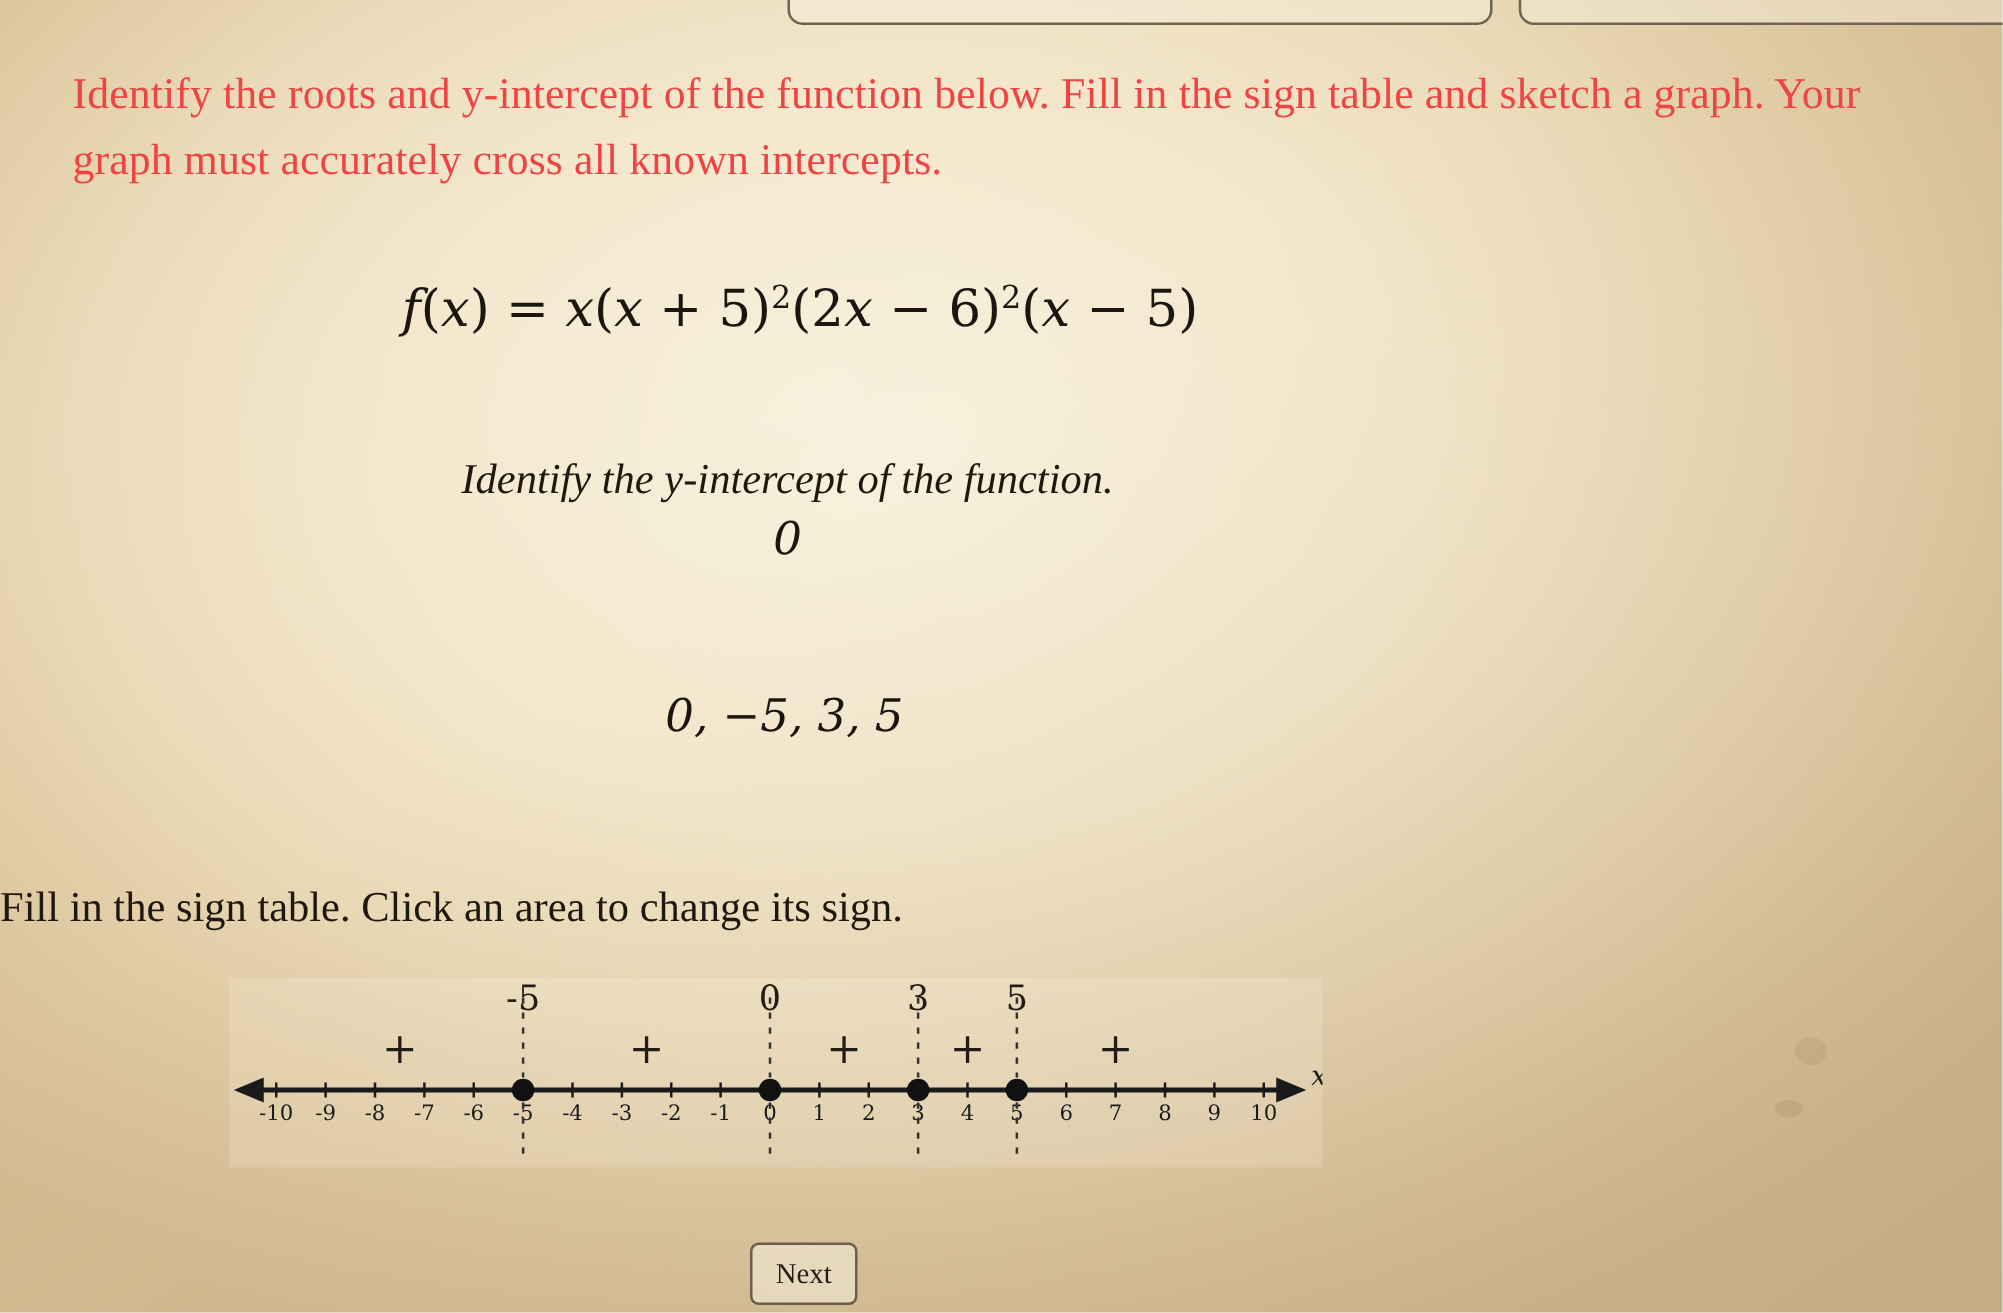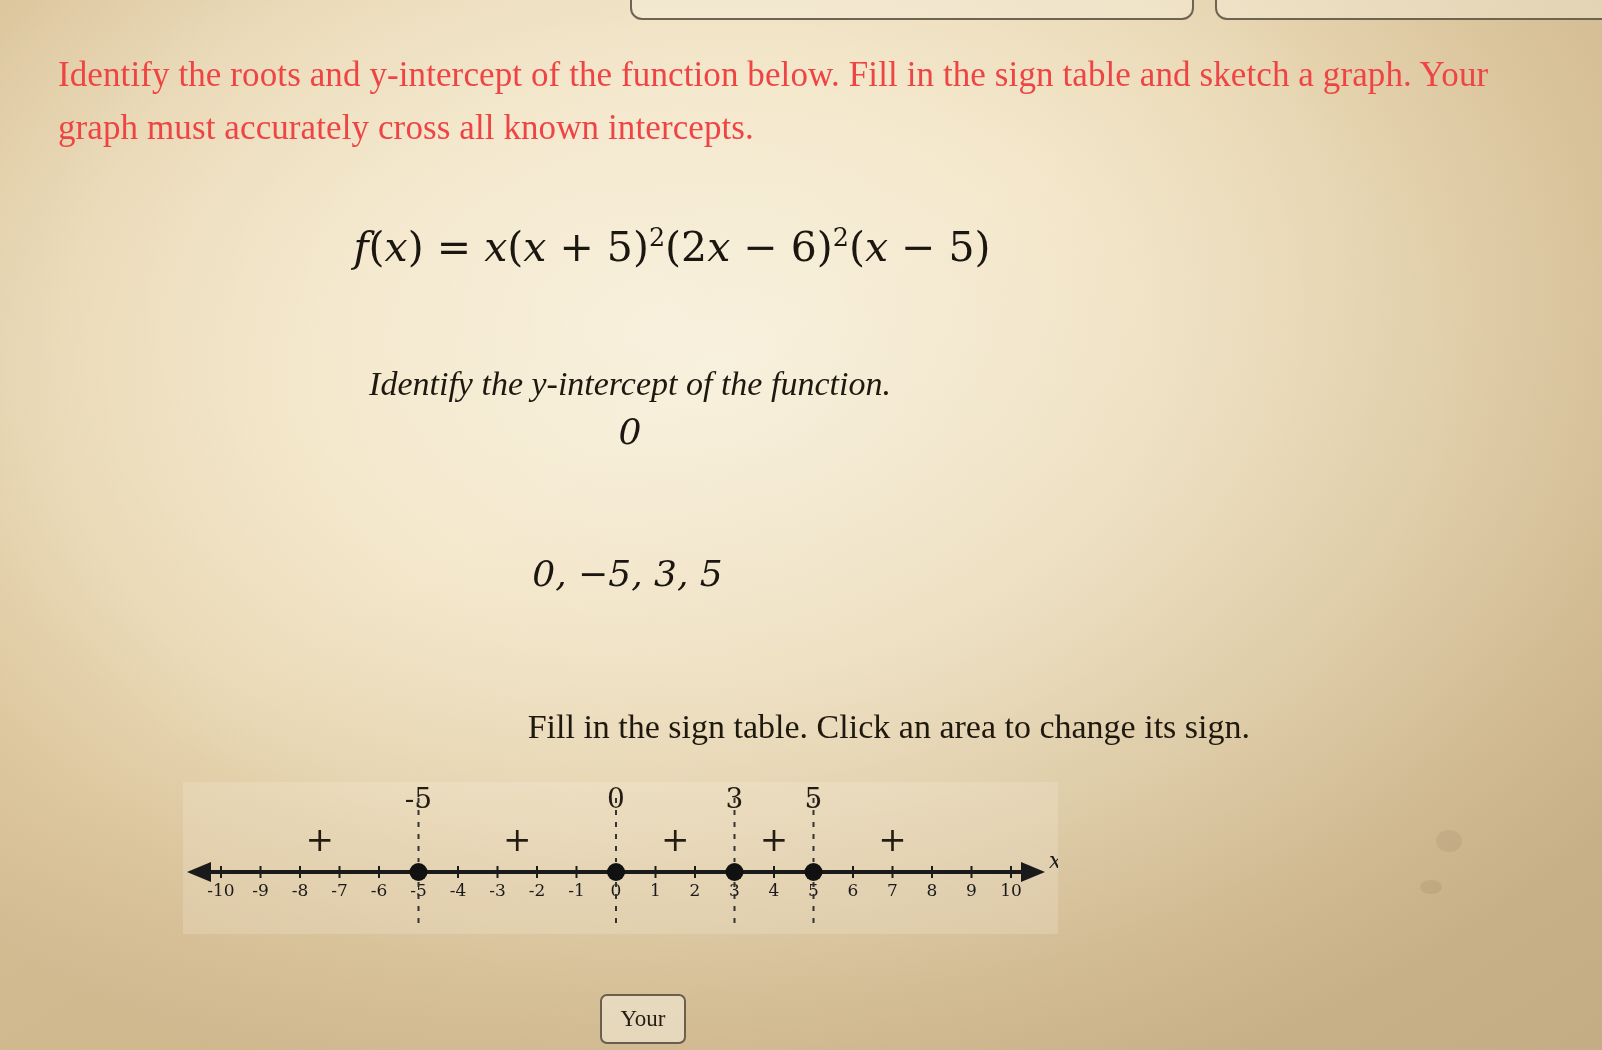--- a/index.html
+++ b/index.html
@@ -59,42 +59,41 @@
   .formula {
     position: absolute;
     left: 0;
     top: 222px;
     width: 1280px;
     text-align: center;
     font-family: "DejaVu Serif", serif;
     font-size: 41px;
     color: #1c1610;
     white-space: nowrap;
-    margin-left: 32px;
   }
   .formula i { font-family: "DejaVu Serif", serif; font-style: italic; }
   .formula sup { font-size: 0.62em; vertical-align: super; }
 
   .q-block { position: absolute; width: 100%; text-align: center; font-style: italic; }
   .q-label {
     font-size: 34px;
     color: #1f180f;
   }
   .q-answer {
     font-family: "DejaVu Serif", serif;
     font-size: 36px;
     color: #1c1610;
     margin-top: 8px;
   }
   #yint-block { left: 0; top: 365px; width: 1260px; }
   #roots-block { left: 0; top: 545px; width: 1255px; }
   #signtable-label {
     position: absolute;
     left: 0; top: 708px; width: 1250px;
-    text-align: right;
+    text-align: left;
     font-size: 34px;
     color: #1f180f;
   }
 
   
   .numberline-wrap {
     position: absolute;
     left: 183px;
     top: 782px;
     width: 875px;
@@ -253,16 +252,16 @@
       <div class="root-label" style="left: 551.5px; top: 0px;">3</div>
       <div class="root-label" style="left: 630.5px; top: 0px;">5</div>
       <div class="sign-cell" style="left: 136.75px; top: 40px;">+</div>
       <div class="sign-cell" style="left: 334.25px; top: 40px;">+</div>
       <div class="sign-cell" style="left: 492.25px; top: 40px;">+</div>
       <div class="sign-cell" style="left: 591px; top: 40px;">+</div>
       <div class="sign-cell" style="left: 709.5px; top: 40px;">+</div>
     </div>
 </div>
 
-<div class="next-btn">Your</div>
+<div class="next-btn">Next</div>
 
 <div class="smudge one"></div>
 <div class="smudge two"></div>
 
 </body></html>

